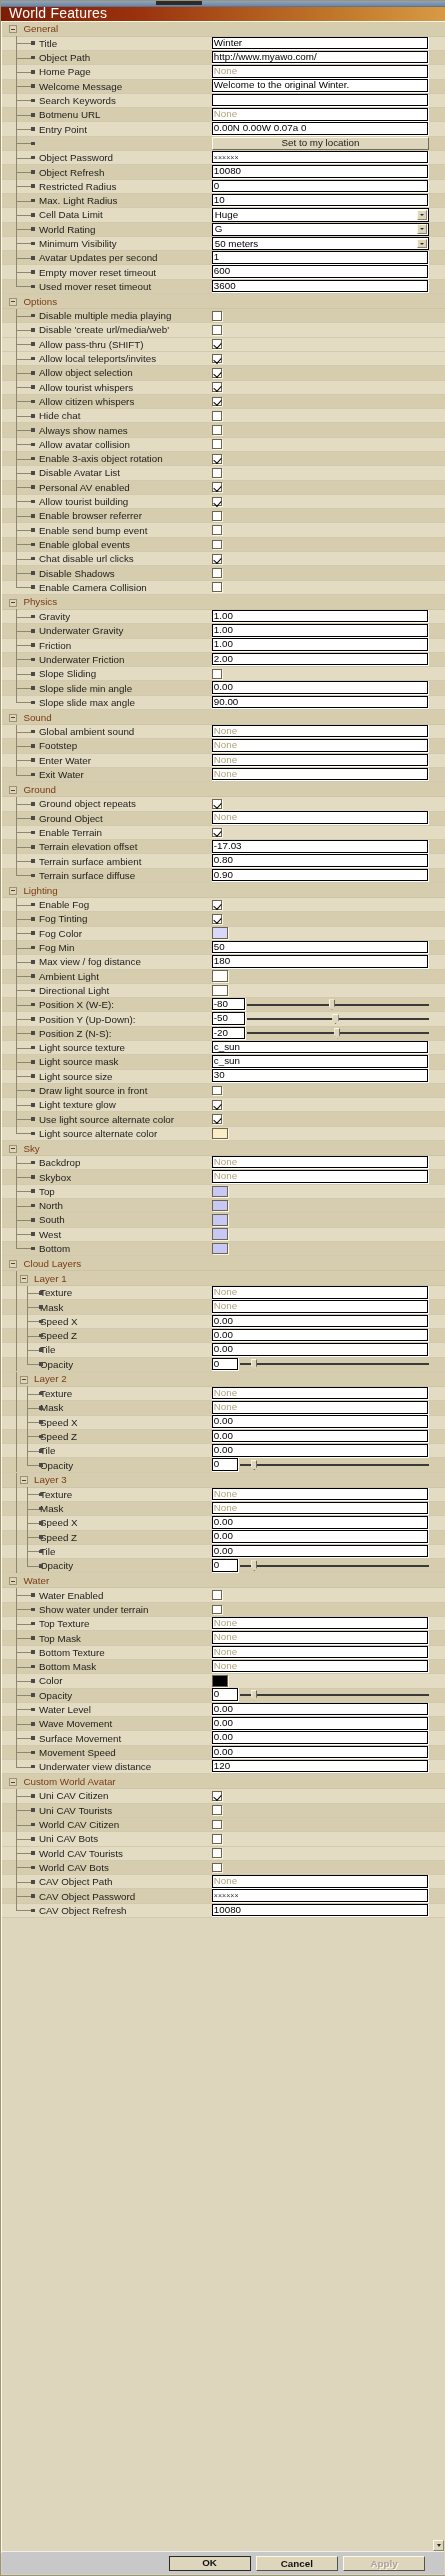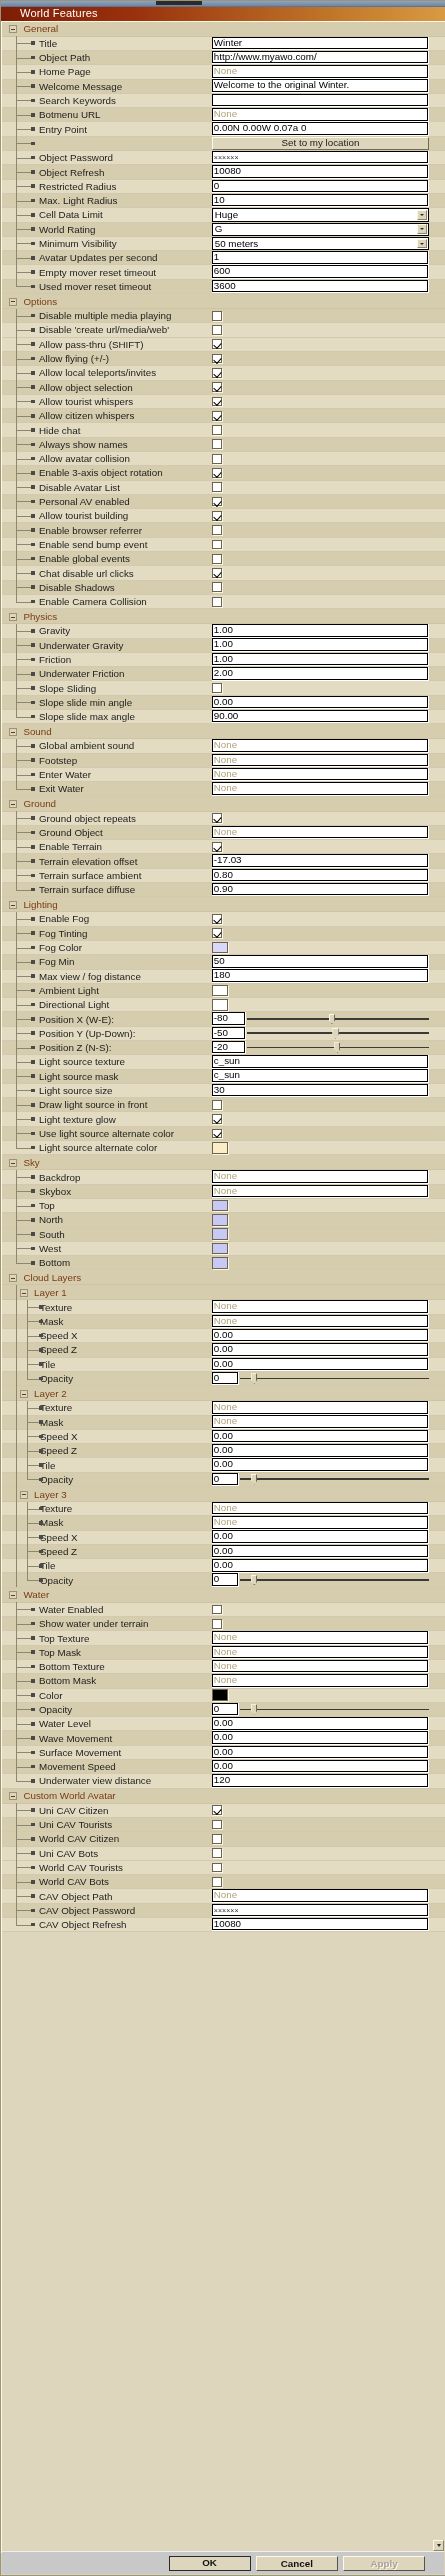--- a/index.html
+++ b/index.html
@@ -36,24 +36,24 @@
     left: 155px; top: 0;
     width: 46px; height: 3.6px;
     background: #2b2b2b;
   }
 
   
   #titlebar {
     height: 13.4px;
     background: linear-gradient(90deg, #7e1d06 0%, #99310d 30%, #c0772a 75%, #d89a44 100%);
     color: #ffffff;
-    font-size: 11px;
+    font-size: 14px;
     font-weight: normal;
     line-height: 13.4px;
-    padding-left: 19px;
+    padding-left: 8px;
     box-sizing: border-box;
     letter-spacing: 0.2px;
   }
 
   
   #sheet {
     position: relative;
     background: #ded6bc;
     border-top: 0.9px solid #fff8e2;
     border-left: 0.9px solid #fff8e2;
@@ -702,33 +702,20 @@
               <div class="vline"></div>
               <div class="hline"></div>
               <div class="node"></div>
             </div>
             <span class="row-label">Allow pass-thru (SHIFT)</span>
           </div>
           <div class="value-cell">
             <div class="cb on"></div>
           </div>
         </div>
-        <div class="row alt">
-          <div class="label-cell">
-            <div class="tree">
-              <div class="vline"></div>
-              <div class="hline"></div>
-              <div class="node"></div>
-            </div>
-            <span class="row-label">Allow flying (+/-)</span>
-          </div>
-          <div class="value-cell">
-            <div class="cb on"></div>
-          </div>
-        </div>
         <div class="row norm">
           <div class="label-cell">
             <div class="tree">
               <div class="vline"></div>
               <div class="hline"></div>
               <div class="node"></div>
             </div>
             <span class="row-label">Allow local teleports/invites</span>
           </div>
           <div class="value-cell">

